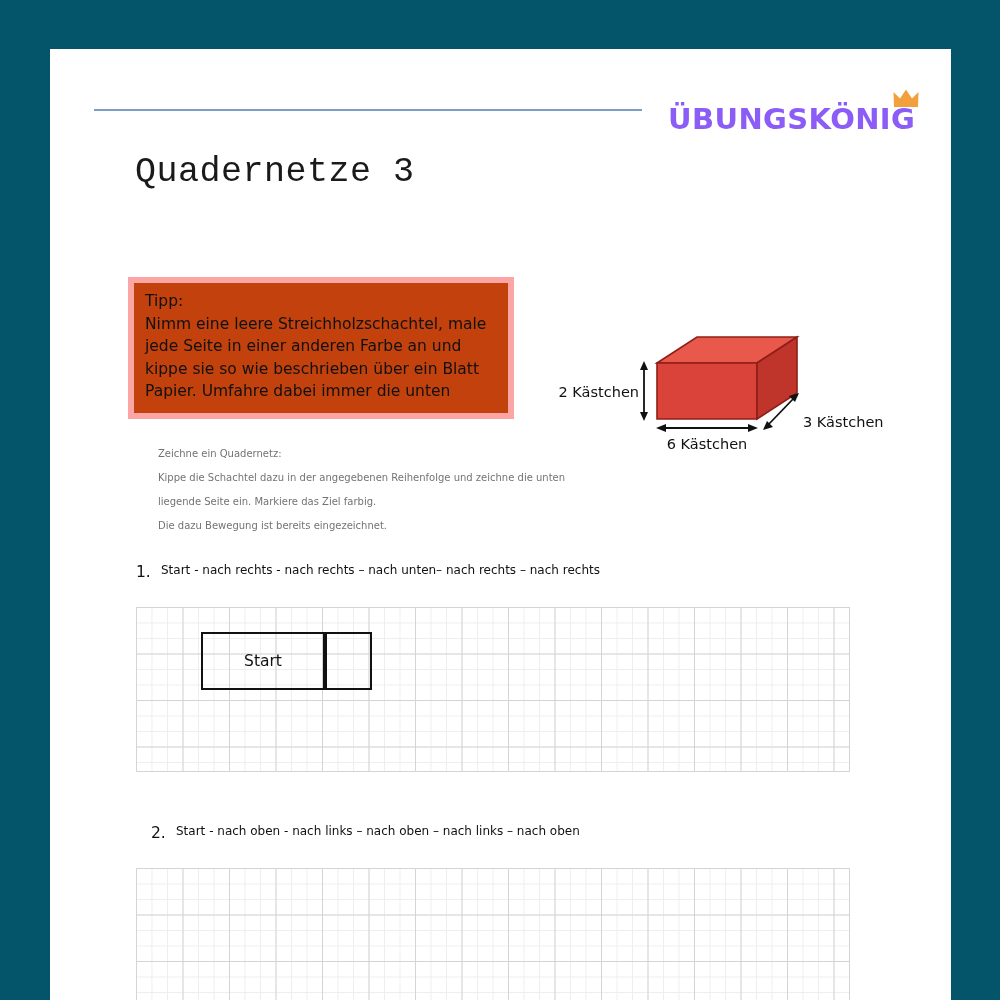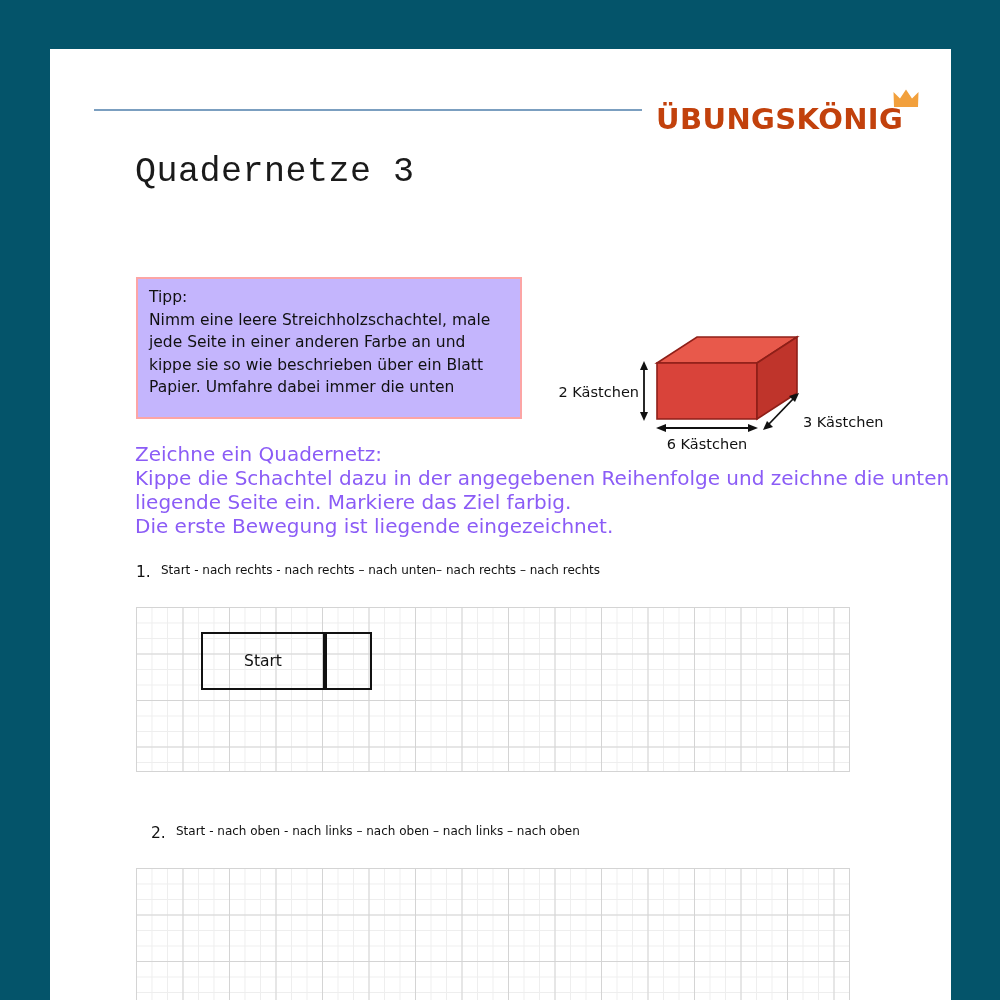--- a/index.html
+++ b/index.html
@@ -44,27 +44,27 @@
   }
   #logo {
     position: absolute;
     left: 600px;
     top: 39px;
     width: 270px;
     height: 50px;
   }
   #logo-text {
     position: absolute;
-    left: 6px;
+    left: 18px;
     top: 14px;
     font-family: "DejaVu Sans", sans-serif;
     font-weight: bold;
     font-size: 29px;
     letter-spacing: 0.4px;
-    color: #c2410c;
+    color: #8b5cf6;
     white-space: nowrap;
   }
   #logo-crown {
     position: absolute;
     left: 243px;
     top: 1px;
     width: 26px;
     height: 19px;
   }
 
@@ -77,27 +77,27 @@
     font-size: 35px;
     font-weight: normal;
     color: #1a1a1a;
     letter-spacing: 0.5px;
     white-space: nowrap;
   }
 
   
   #tipbox {
     position: absolute;
-    left: 86px;
+    left: 78px;
     top: 228px;
     width: 386px;
     height: 142px;
-    border: 2px solid #fca5a5;
+    border: 6px solid #fca5a5;
     box-sizing: border-box;
-    background: #c4b5fd;
+    background: #c2410c;
   }
   #tipbox .tip-inner {
     padding: 7px 10px 0 11px;
   }
   #tipbox .tip-line {
     font-size: 15.5px;
     line-height: 22.5px;
     color: #111111;
     white-space: nowrap;
   }
@@ -118,24 +118,25 @@
   }
 
   
   #instructions {
     position: absolute;
     left: 85px;
     top: 393px;
     width: 780px;
   }
   #instructions .instr-line {
-    font-size: 20px;
+    font-size: 10px;
     line-height: 24px;
-    color: #8b5cf6;
-    white-space: nowrap;
+    color: #737373;
+    white-space: nowrap;
+    margin-left: 23px;
   }
 
   
   .task-line {
     position: absolute;
     font-size: 12px;
     color: #111111;
     white-space: nowrap;
   }
   .task-num {
@@ -278,21 +279,21 @@
         <polygon points="302,96 292,99 298,105" fill="#111111"></polygon>
       </g>
       <text class="fig-label" x="306" y="130" text-anchor="start">3 Kästchen</text>
     </svg>
   </div>
 
   <div id="instructions">
     <div class="instr-line">Zeichne ein Quadernetz:</div>
     <div class="instr-line">Kippe die Schachtel dazu in der angegebenen Reihenfolge und zeichne die unten</div>
     <div class="instr-line">liegende Seite ein. Markiere das Ziel farbig.</div>
-    <div class="instr-line">Die erste Bewegung ist liegende eingezeichnet.</div>
+    <div class="instr-line">Die dazu Bewegung ist bereits eingezeichnet.</div>
   </div>
 
   <div class="task-num" id="task1-num">1.</div>
   <div class="task-line" id="task1-text">Start - nach rechts - nach rechts – nach unten– nach rechts – nach rechts</div>
 
   <div class="grid" id="grid1"></div>
 
   <div id="net1">
     <div class="net-cell" id="net-start"></div>
     <div class="net-cell" id="net-second"></div>

